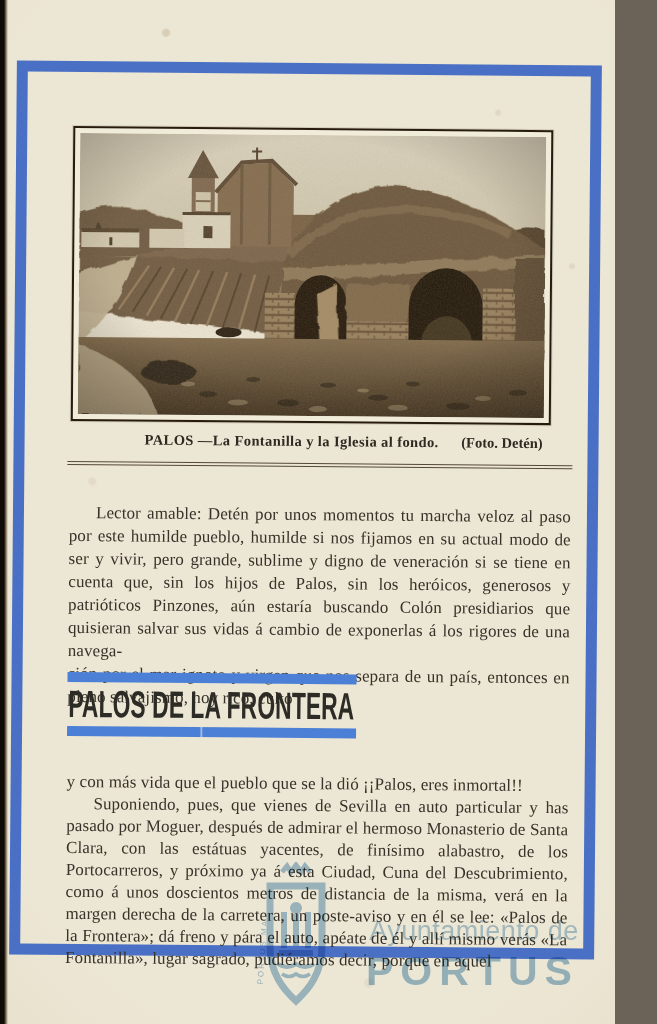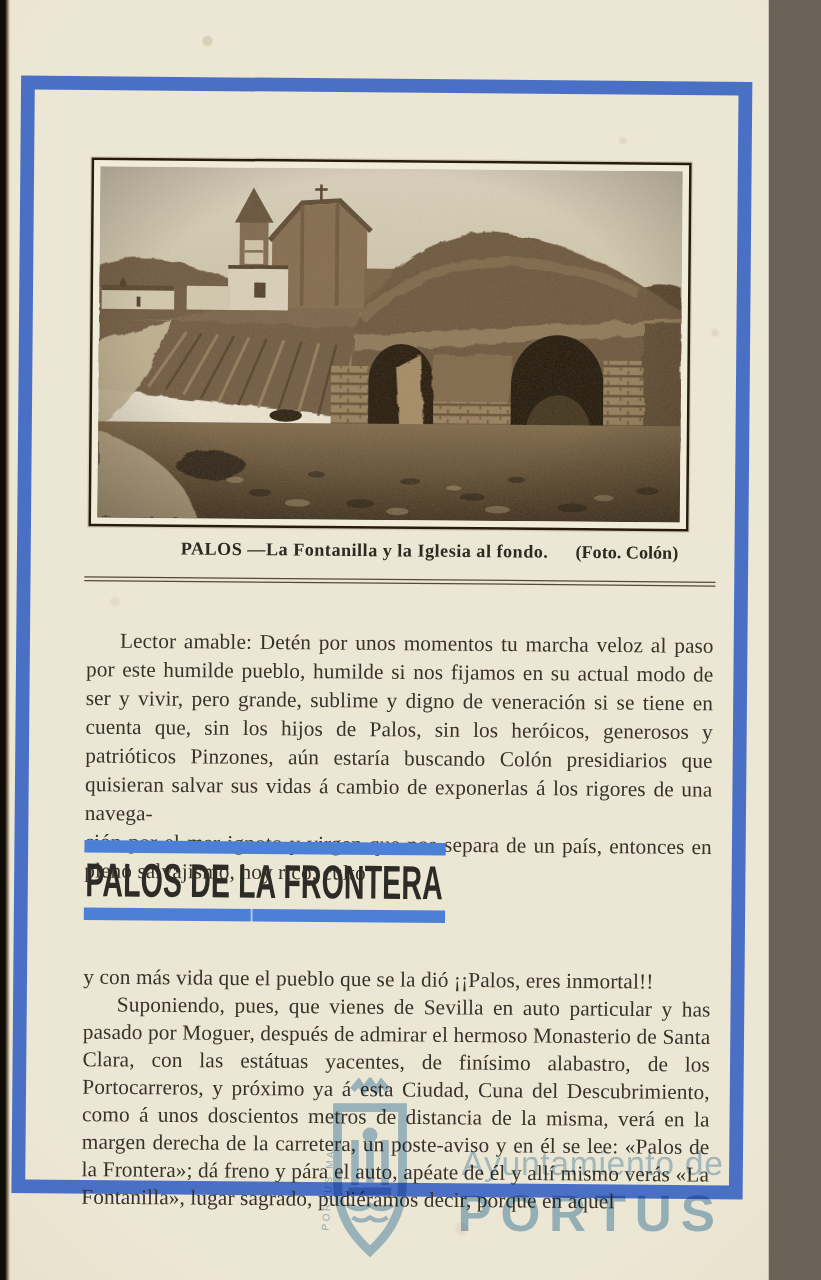--- a/index.html
+++ b/index.html
@@ -187,21 +187,21 @@
             <ellipse cx="285" cy="255" rx="6" ry="2"></ellipse>
         </g>
 
         <rect x="0" y="0" width="466" height="281" fill="url(#vig)"></rect>
         <rect x="0" y="0" width="466" height="281" filter="url(#grain)" opacity=".5"></rect>
       </svg>
     </figure>
 
     <div class="caption-row">
       <span class="caption">PALOS —La Fontanilla y la Iglesia al fondo.</span>
-      <span class="credit">(Foto. Colón)</span>
+      <span class="credit">(Foto. Detén)</span>
     </div>
 
     <div class="double-rule"></div>
 
     <div class="body-text">
       <p class="p-indent">Lector amable: Detén por unos momentos tu marcha veloz al paso por este humilde pueblo, humilde si nos fijamos en su actual modo de ser y vivir, pero grande, sublime y digno de veneración si se tiene en cuenta que, sin los hijos de Palos, sin los heróicos, generosos y patrióticos Pinzones, aún estaría buscando Colón presidiarios que quisieran salvar sus vidas á cambio de exponerlas á los rigores de una navega-</p>
 
       <div class="wrap-row">
         <div class="headline">
           <div class="bar top"></div>

